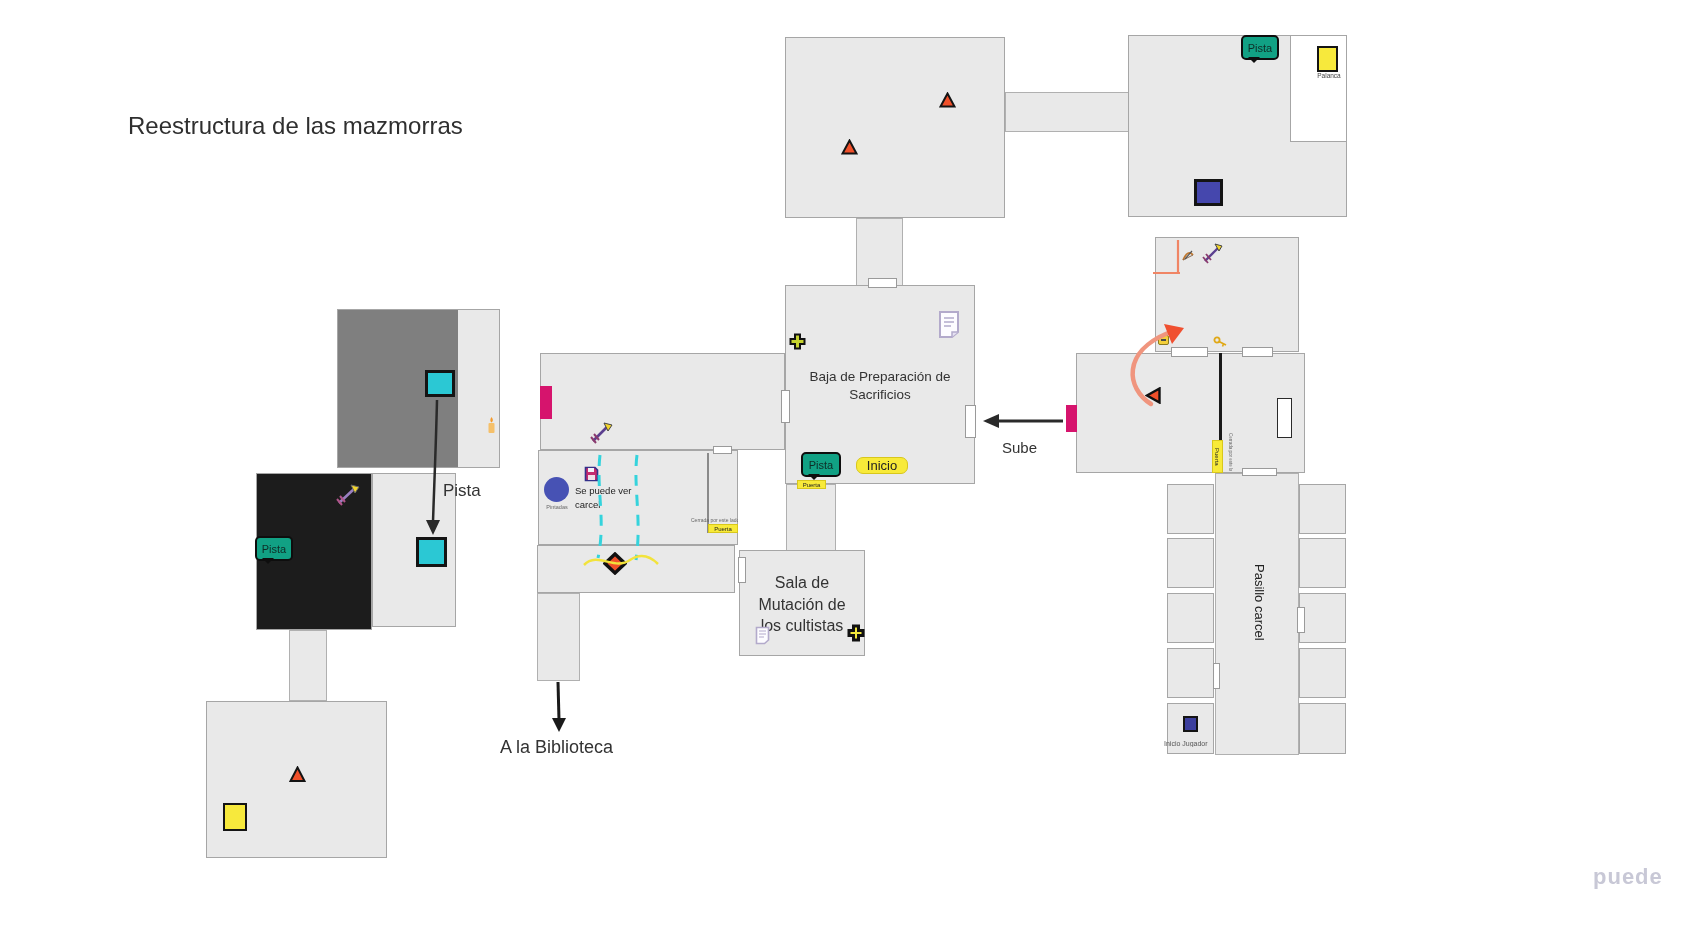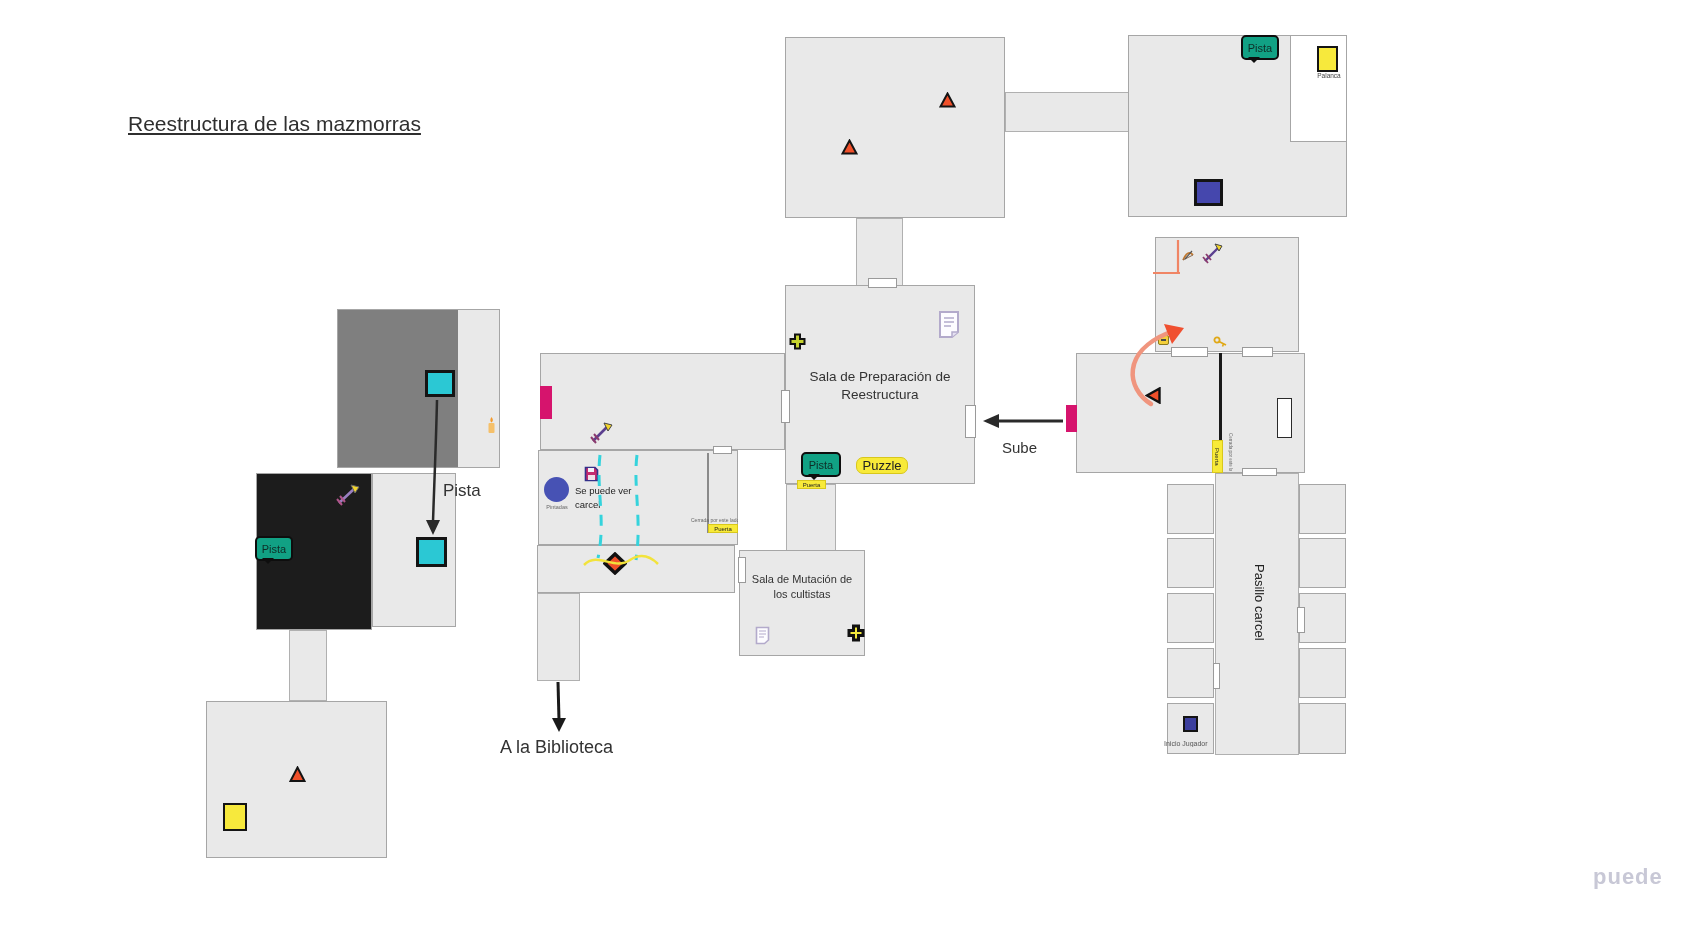--- a/index.html
+++ b/index.html
@@ -16,21 +16,21 @@
   .indigo{background:#4547ad;border:3px solid #141414;}
   .indigo-sm{background:#3c3f9e;border:2px solid #141414;}
   .bubble{position:absolute;background:#11a184;border:2.5px solid #0e0e0e;border-radius:5px;
           display:flex;align-items:center;justify-content:center;font-size:11px;color:#0e2d26;box-sizing:border-box;}
   .bubble::after{content:'';position:absolute;left:5px;bottom:-11px;border:6px solid transparent;border-top-color:#0e0e0e;}
   .tag{position:absolute;background:#f8ea39;border:1px solid #d8c71c;color:#222;text-align:center;box-sizing:border-box;overflow:hidden;}
   .txt{position:absolute;color:#333;}
   .tiny{position:absolute;color:#666;white-space:nowrap;overflow:hidden;}
   .roomlabel{position:absolute;color:#333;text-align:center;line-height:1.35;}
   .vtext{writing-mode:vertical-rl;}
-  #title{position:absolute;left:128px;top:112px;font-size:21px;color:#2f2f2f;font-weight:400;text-decoration:underline;}
+  #title{position:absolute;left:128px;top:112px;font-size:24px;color:#2f2f2f;font-weight:400;}
   #watermark{position:absolute;left:1593px;top:864px;font-size:22px;font-weight:bold;color:#c8c8d6;letter-spacing:1px;}
   .dark-half{position:absolute;left:0;top:0;width:120px;height:100%;background:#7f7f7f;}
   .wall{position:absolute;box-sizing:border-box;}
   svg.overlay{position:absolute;left:0;top:0;pointer-events:none;}
   .icon{position:absolute;}
 </style>
 </head>
 <body>
 
 <div id="canvas">
@@ -54,37 +54,37 @@
   <div class="room" style="left:1128px;top:35px;width:219px;height:182px"></div>
   <div class="sq" style="left:1290px;top:35px;width:57px;height:107px;background:#fff;border:1.5px solid #a6a6a6"></div>
   <div class="sq yellow" style="left:1317px;top:46px;width:21px;height:26px"></div>
   <div class="tiny" style="left:1311px;top:72px;width:36px;font-size:6.5px;text-align:center;color:#444">Palanca</div>
   <div class="bubble" style="left:1241px;top:35px;width:38px;height:25px">
       <span>Pista</span>
     </div>
   <div class="sq indigo" style="left:1194px;top:179px;width:29px;height:27px"></div>
 
   <div class="room" style="left:785px;top:285px;width:190px;height:199px"></div>
-  <div class="roomlabel" style="left:805px;top:368px;width:150px;font-size:13.5px">Sala de Preparación de Reestructura</div>
+  <div class="roomlabel" style="left:805px;top:368px;width:150px;font-size:13.5px">Baja de Preparación de Sacrificios</div>
   <svg class="icon" style="left:936px;top:310px" width="26" height="28">
     <path d="M4 2 H22 V22 L16 27 H4 Z" fill="#fdfcff" stroke="#b3aacb" stroke-width="2"></path>
     <path d="M8 8 H18 M8 12 H18 M8 16 H15" stroke="#b3aacb" stroke-width="1.6"></path>
     <path d="M22 22 L16 22 L16 27" fill="#e6e1f2" stroke="#b3aacb" stroke-width="1.5"></path>
   </svg>
   <svg class="icon" style="left:789px;top:333px" width="17" height="17">
     <path d="M6 1.5 H11 V6 H15.5 V11 H11 V15.5 H6 V11 H1.5 V6 H6 Z" fill="#c6d32f" stroke="#111" stroke-width="2"></path>
   </svg>
   <div class="bubble" style="left:801px;top:452px;width:40px;height:25px">
       <span>Pista</span>
     </div>
-  <div class="tag" style="left:856px;top:457px;width:52px;height:17px;border-radius:7px;font-size:13px;line-height:15px"><span>Puzzle</span></div>
+  <div class="tag" style="left:856px;top:457px;width:52px;height:17px;border-radius:7px;font-size:13px;line-height:15px"><span>Inicio</span></div>
   <div class="tag" style="left:797px;top:480px;width:29px;height:9px;font-size:6px;line-height:8px"><span>Puerta</span></div>
 
   <div class="room" style="left:739px;top:550px;width:126px;height:106px"></div>
-  <div class="roomlabel" style="left:747px;top:572px;width:110px;font-size:11px">Sala de Mutación de los cultistas</div>
+  <div class="roomlabel" style="left:747px;top:572px;width:110px;font-size:16px">Sala de Mutación de los cultistas</div>
   <svg class="icon" style="left:754px;top:626px" width="17" height="19">
     <path d="M2.5 1.5 H14.5 V14 L10.5 17.5 H2.5 Z" fill="#fdfcff" stroke="#b3aacb" stroke-width="1.6"></path>
     <path d="M5 5 H12 M5 8 H12 M5 11 H10" stroke="#b3aacb" stroke-width="1.2"></path>
   </svg>
   <svg class="icon" style="left:847px;top:624px" width="18" height="18">
     <path d="M6.5 2 H11.5 V6.5 H16 V11.5 H11.5 V16 H6.5 V11.5 H2 V6.5 H6.5 Z" fill="#f3e93c" stroke="#111" stroke-width="3"></path>
   </svg>
 
   <div class="room" style="left:540px;top:353px;width:245px;height:97px"></div>
   <div class="room" style="left:538px;top:450px;width:200px;height:95px"></div>

